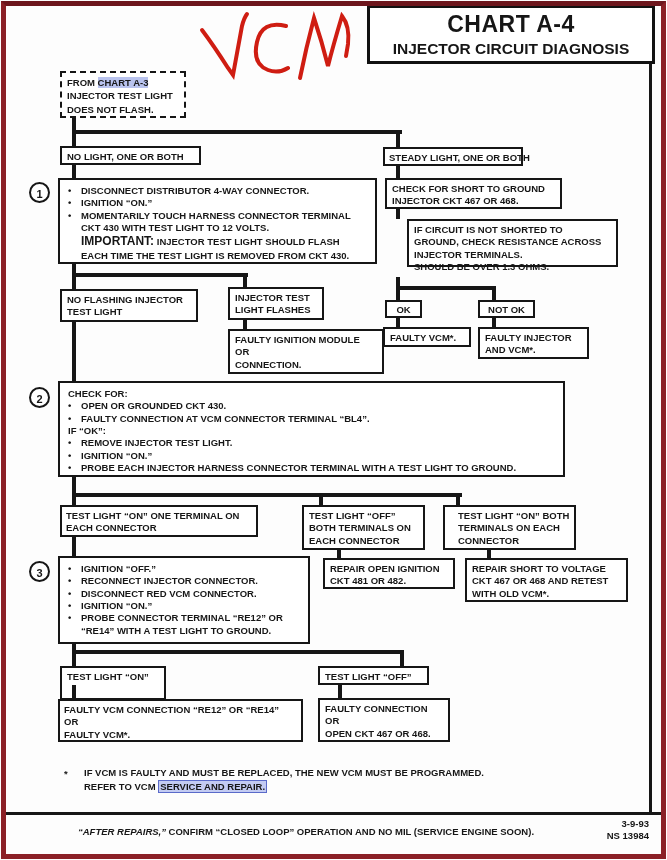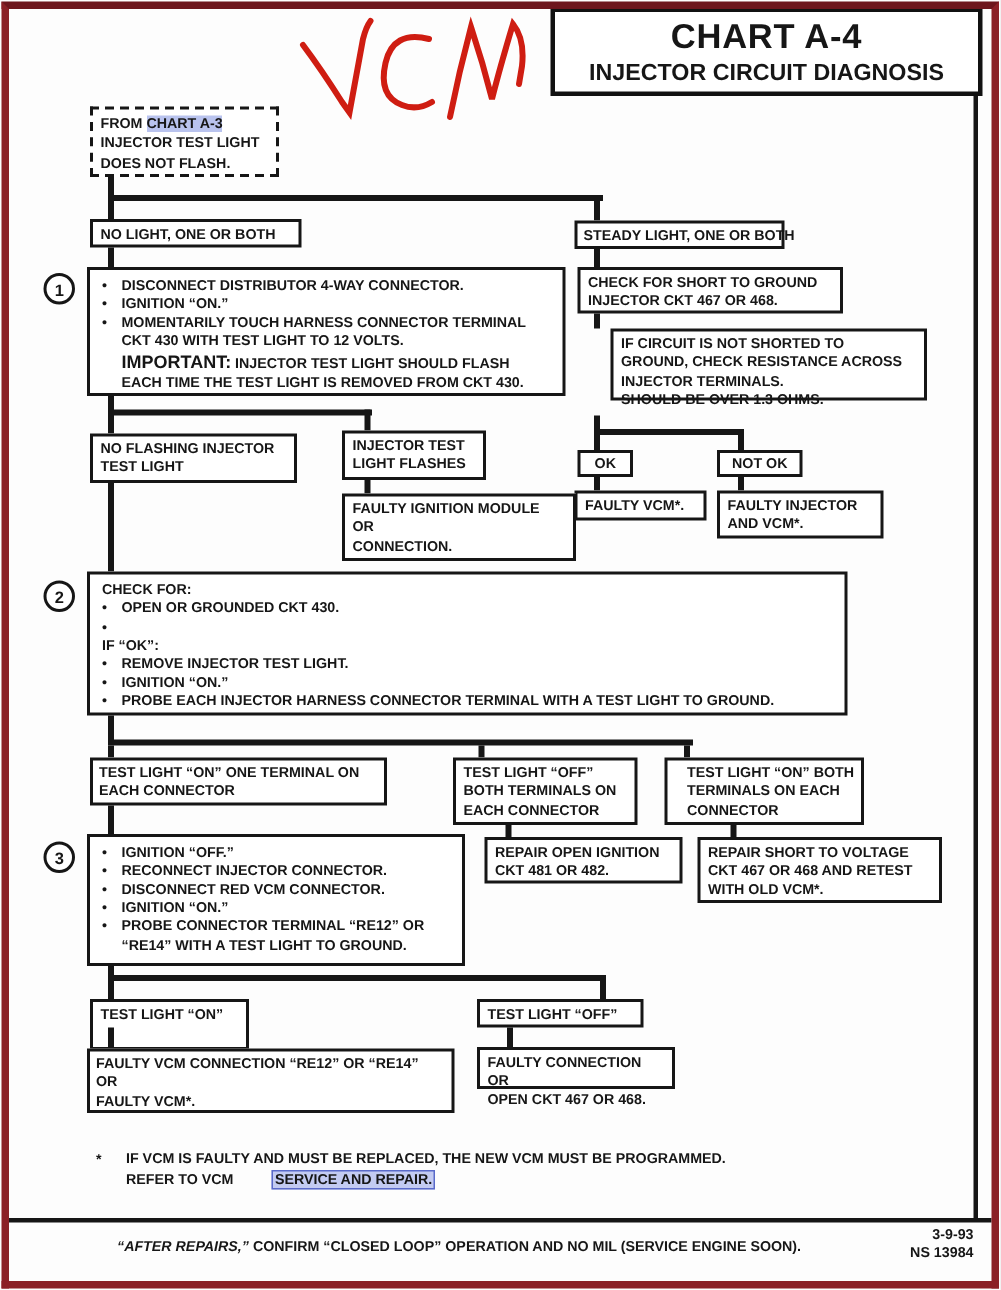--- a/index.html
+++ b/index.html
@@ -16,21 +16,21 @@
   .circle{position:absolute;width:21px;height:21px;border:2px solid #161616;border-radius:50%;
           background:#fff;font-weight:bold;font-size:11px;line-height:21px;text-align:center;box-sizing:border-box;}
   .title-box{position:absolute;left:367px;top:5px;width:288px;height:59px;border:3px solid #111;
              background:#fff;text-align:center;box-sizing:border-box;}
   .title-l1{font-weight:bold;font-size:23px;letter-spacing:.5px;margin-top:3px;}
   .title-l2{font-weight:bold;font-size:15.5px;margin-top:2px;}
   .brow{display:flex;}
   .blt{width:13px;flex:0 0 13px;}
   .imp{font-size:12px;}
   .hl{background:#b9c3ee;}
-  .hl-link{background:#c3cbf2;border:1px solid #5a6ac9;padding:0 1px;margin-left:23px;}
+  .hl-link{background:#c3cbf2;border:1px solid #5a6ac9;padding:0 1px;}
   .fnote{position:absolute;font-weight:bold;font-size:9.5px;line-height:1.45;}
   .footer-line{position:absolute;left:78px;top:826px;font-weight:bold;font-size:9.5px;white-space:nowrap;}
   .footer-ital{font-style:italic;}
   .docnum{position:absolute;right:18px;top:818px;font-weight:bold;font-size:9.5px;line-height:1.25;text-align:right;margin-left:44px;}
 </style>
 </head>
 <body>
 
 <div id="canvas">
 
@@ -136,20 +136,21 @@
 
   <div class="circle" style="left:29px;top:387px;">2</div>
   <div class="box" style="left:58px;top:381px;width:507px;height:96px;padding:5px 8px;">
     <div>CHECK FOR:</div>
     <div class="brow">
         <span class="blt">•</span>
         <div>OPEN OR GROUNDED CKT 430.</div>
       </div>
     <div class="brow">
         <span class="blt">•</span>
+        <div>FAULTY CONNECTION AT VCM CONNECTOR TERMINAL “BL4”.</div>
       </div>
     <div>IF “OK”:</div>
     <div class="brow">
         <span class="blt">•</span>
         <div>REMOVE INJECTOR TEST LIGHT.</div>
       </div>
     <div class="brow">
         <span class="blt">•</span>
         <div>IGNITION “ON.”</div>
       </div>
@@ -227,21 +228,21 @@
   <div class="box nw" style="left:318px;top:666px;width:111px;height:19px;">TEST LIGHT “OFF”</div>
 
   <div class="vline" style="left:72px;top:685px;width:4px;height:14px;"></div>
   <div class="vline" style="left:338px;top:685px;width:4px;height:13px;"></div>
 
   <div class="box" style="left:58px;top:699px;width:245px;height:43px;padding:3px 4px;">
     <div class="nw">FAULTY VCM CONNECTION “RE12” OR “RE14”</div>
     <div class="nw">OR</div>
     <div class="nw">FAULTY VCM*.</div>
   </div>
-  <div class="box" style="left:318px;top:698px;width:132px;height:28px;">
+  <div class="box" style="left:318px;top:698px;width:132px;height:44px;">
     <div class="nw">FAULTY CONNECTION</div>
     <div class="nw">OR</div>
     <div class="nw">OPEN CKT 467 OR 468.</div>
   </div>
 
   <div class="fnote" style="left:64px;top:767px;">*</div>
   <div class="fnote" style="left:84px;top:766px;">
     <div class="nw">IF VCM IS FAULTY AND MUST BE REPLACED, THE NEW VCM MUST BE PROGRAMMED.</div>
     <div class="nw"><span>REFER TO VCM </span><span class="hl-link">SERVICE AND REPAIR.</span></div>
   </div>

